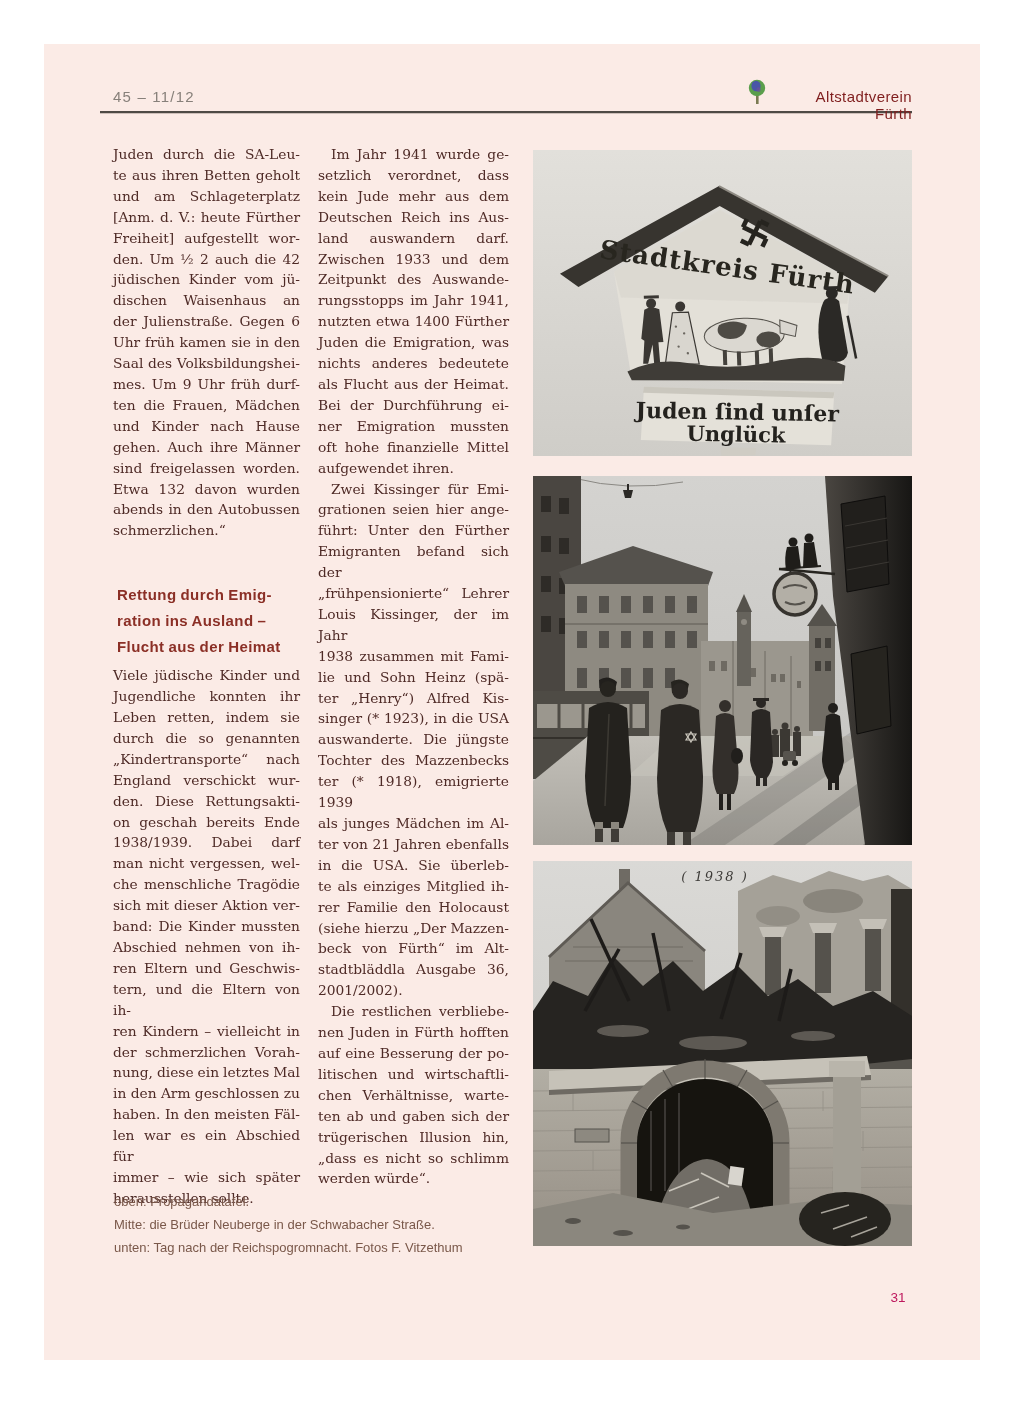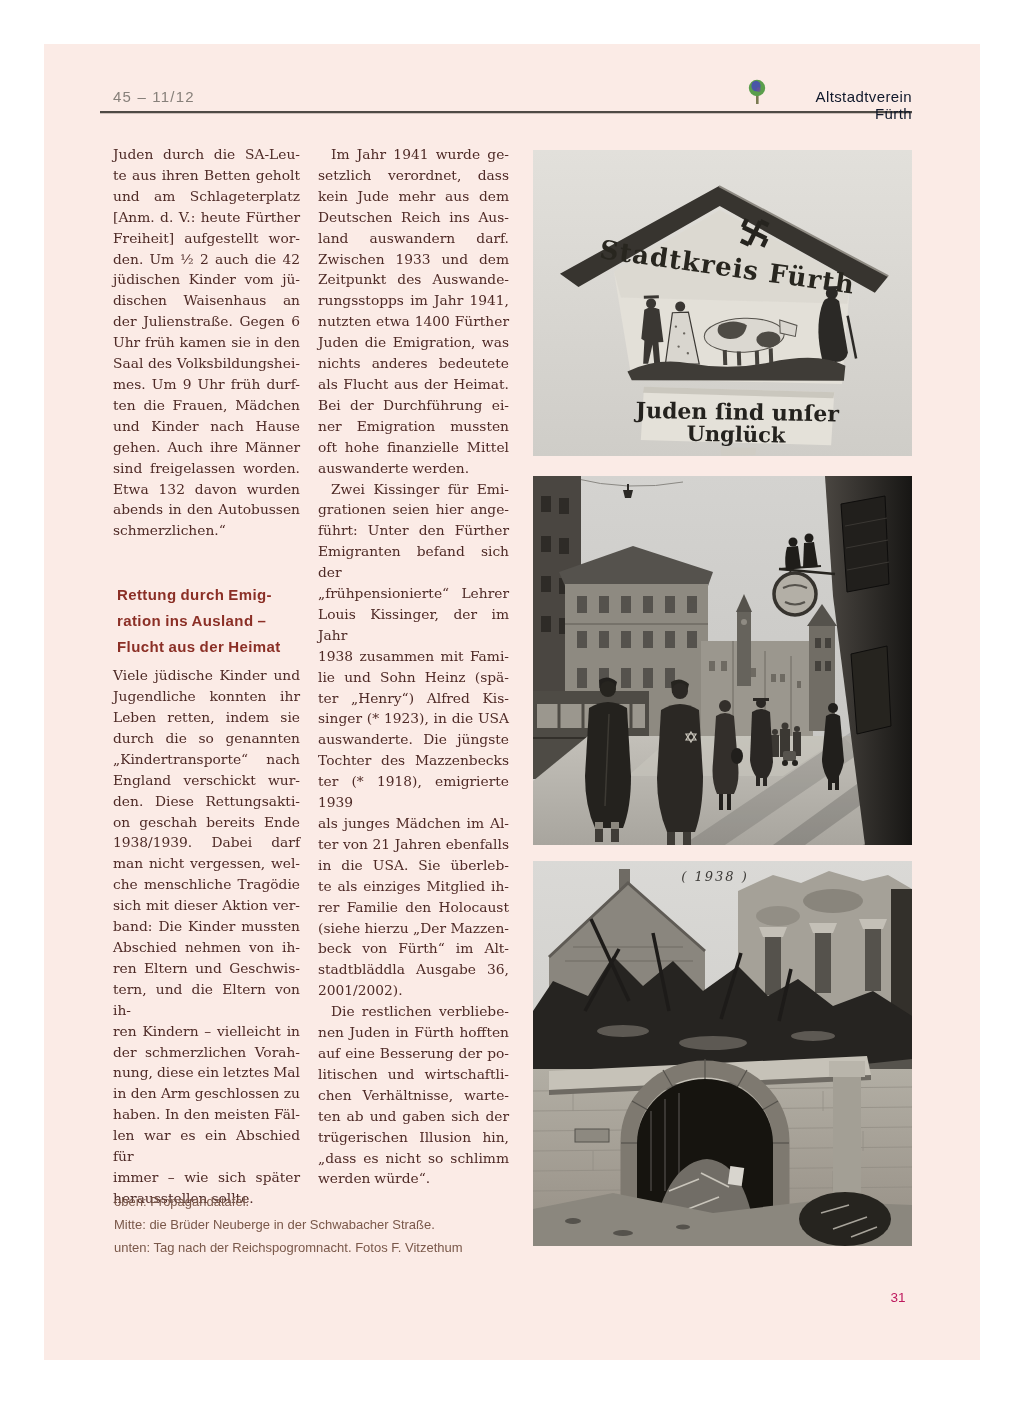--- a/index.html
+++ b/index.html
@@ -2,21 +2,21 @@
 <html><head>
 <meta charset="utf-8">
 <style>
   html,body{margin:0;padding:0;background:#ffffff;width:1024px;height:1410px;overflow:hidden;}
   *{box-sizing:border-box;}
   .page{position:absolute;left:44px;top:44px;width:936px;height:1316px;background:#fbebe6;text-decoration:underline;}
   
   .hdr-issue{position:absolute;left:69px;top:44px;font:15px "Liberation Sans",sans-serif;color:#87807a;letter-spacing:1.2px;}
   .hdr-rule{position:absolute;left:56px;top:67px;width:812px;height:0;border-top:2px solid #4e4a45;box-shadow:0 1px 0 rgba(120,110,100,.35);}
   .hdr-logo{position:absolute;left:702px;top:34px;width:22px;height:31px;}
-  .hdr-brand{position:absolute;top:44px;left:738px;width:130px;text-align:right;font:15px "Liberation Sans",sans-serif;color:#0f172a;letter-spacing:.4px;}
+  .hdr-brand{position:absolute;top:44px;left:738px;width:130px;text-align:right;font:15px "Liberation Sans",sans-serif;color:#7f1d1d;letter-spacing:.4px;}
   
   .col{position:absolute;top:100px;font-family:"DejaVu Serif",serif;font-size:13.8px;line-height:20.9px;color:#4e2a26;word-spacing:-0.5px;}
   .col1{left:69px;width:187px;}
   .col2{left:274px;width:191px;}
   .tline{text-align:justify;text-align-last:justify;}
   .tline.last{text-align-last:left;}
   .para.indent .tline:first-child{text-indent:13px;}
   .heading{margin:41px 4px 5px;}
   .heading .tline{text-align:left;text-align-last:left;font:bold 15px "Liberation Sans",sans-serif;color:#8b2f26;line-height:26px;letter-spacing:.4px;}
   
@@ -112,21 +112,21 @@
         <div class="tline">Zwischen 1933 und dem</div>
         <div class="tline">Zeitpunkt des Auswande-</div>
         <div class="tline">rungsstopps im Jahr 1941,</div>
         <div class="tline">nutzten etwa 1400 Fürther</div>
         <div class="tline">Juden die Emigration, was</div>
         <div class="tline">nichts anderes bedeutete</div>
         <div class="tline">als Flucht aus der Heimat.</div>
         <div class="tline">Bei der Durchführung ei-</div>
         <div class="tline">ner Emigration mussten</div>
         <div class="tline">oft hohe finanzielle Mittel</div>
-        <div class="tline last">auswanderte werden.</div>
+        <div class="tline last">aufgewendet ihren.</div>
       </div>
     <div class="para indent">
         <div class="tline">Zwei Kissinger für Emi-</div>
         <div class="tline">grationen seien hier ange-</div>
         <div class="tline">führt: Unter den Fürther</div>
         <div class="tline">Emigranten befand sich der</div>
         <div class="tline">„frühpensionierte“ Lehrer</div>
         <div class="tline">Louis Kissinger, der im Jahr</div>
         <div class="tline">1938 zusammen mit Fami-</div>
         <div class="tline">lie und Sohn Heinz (spä-</div>

